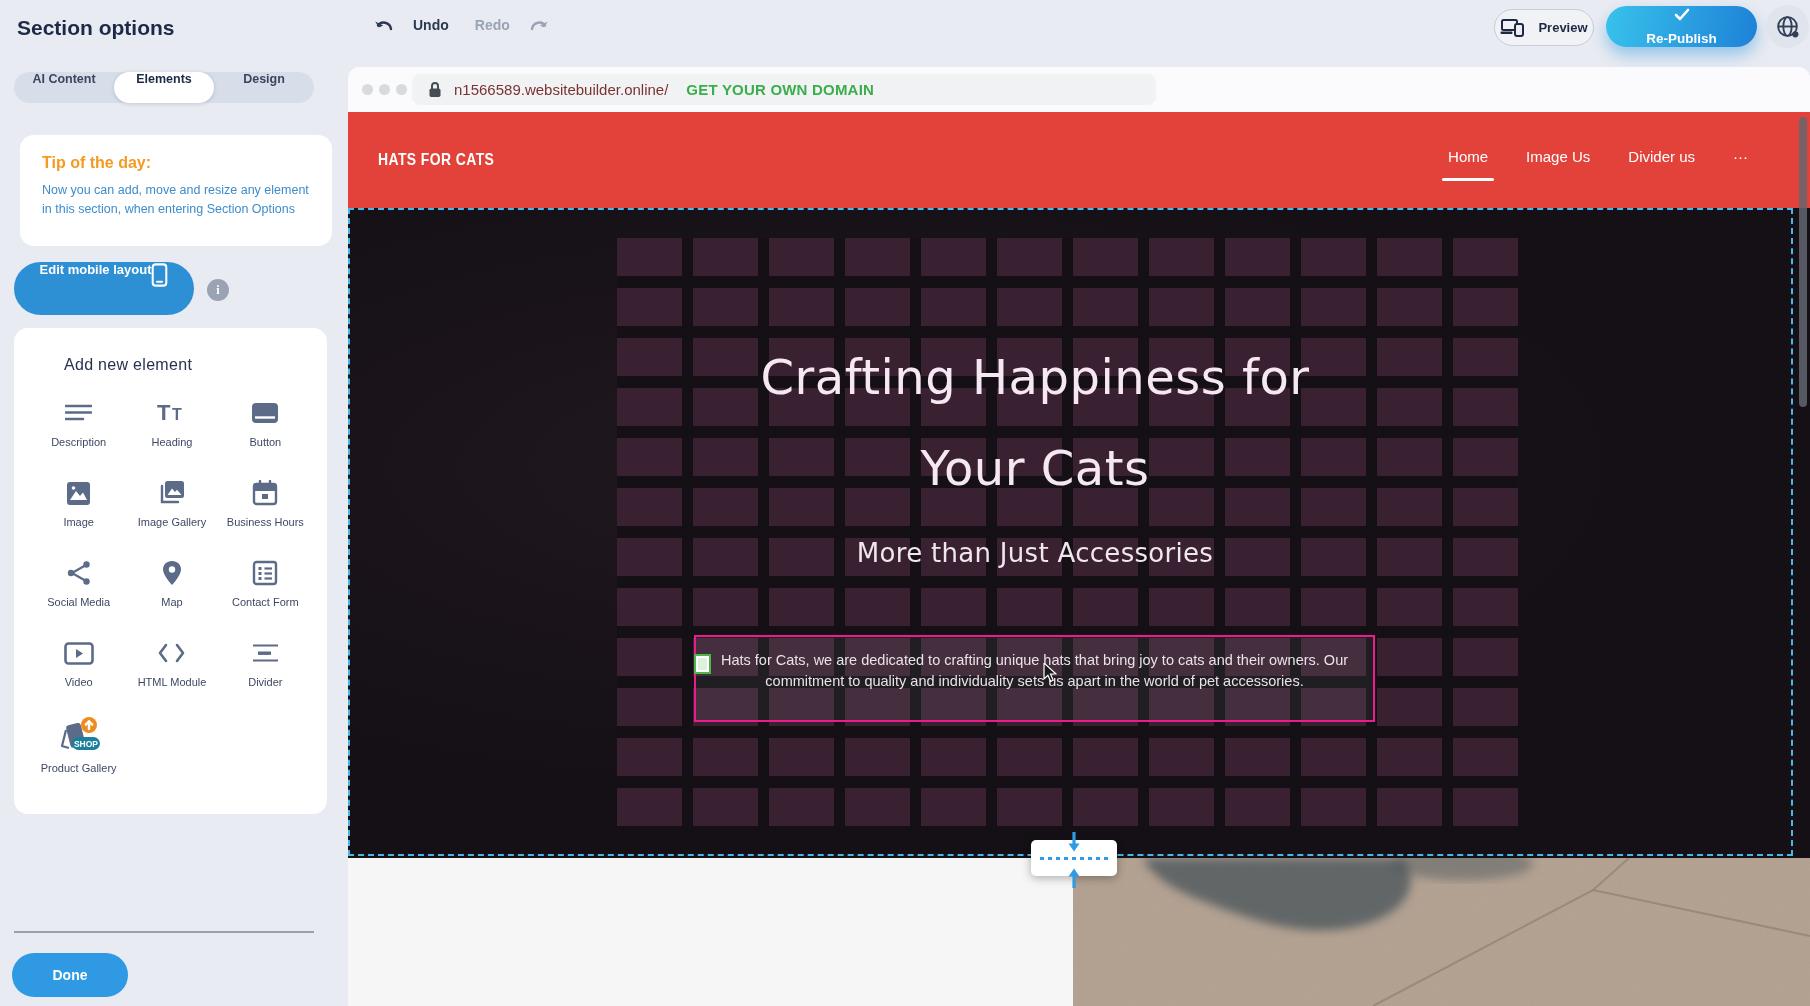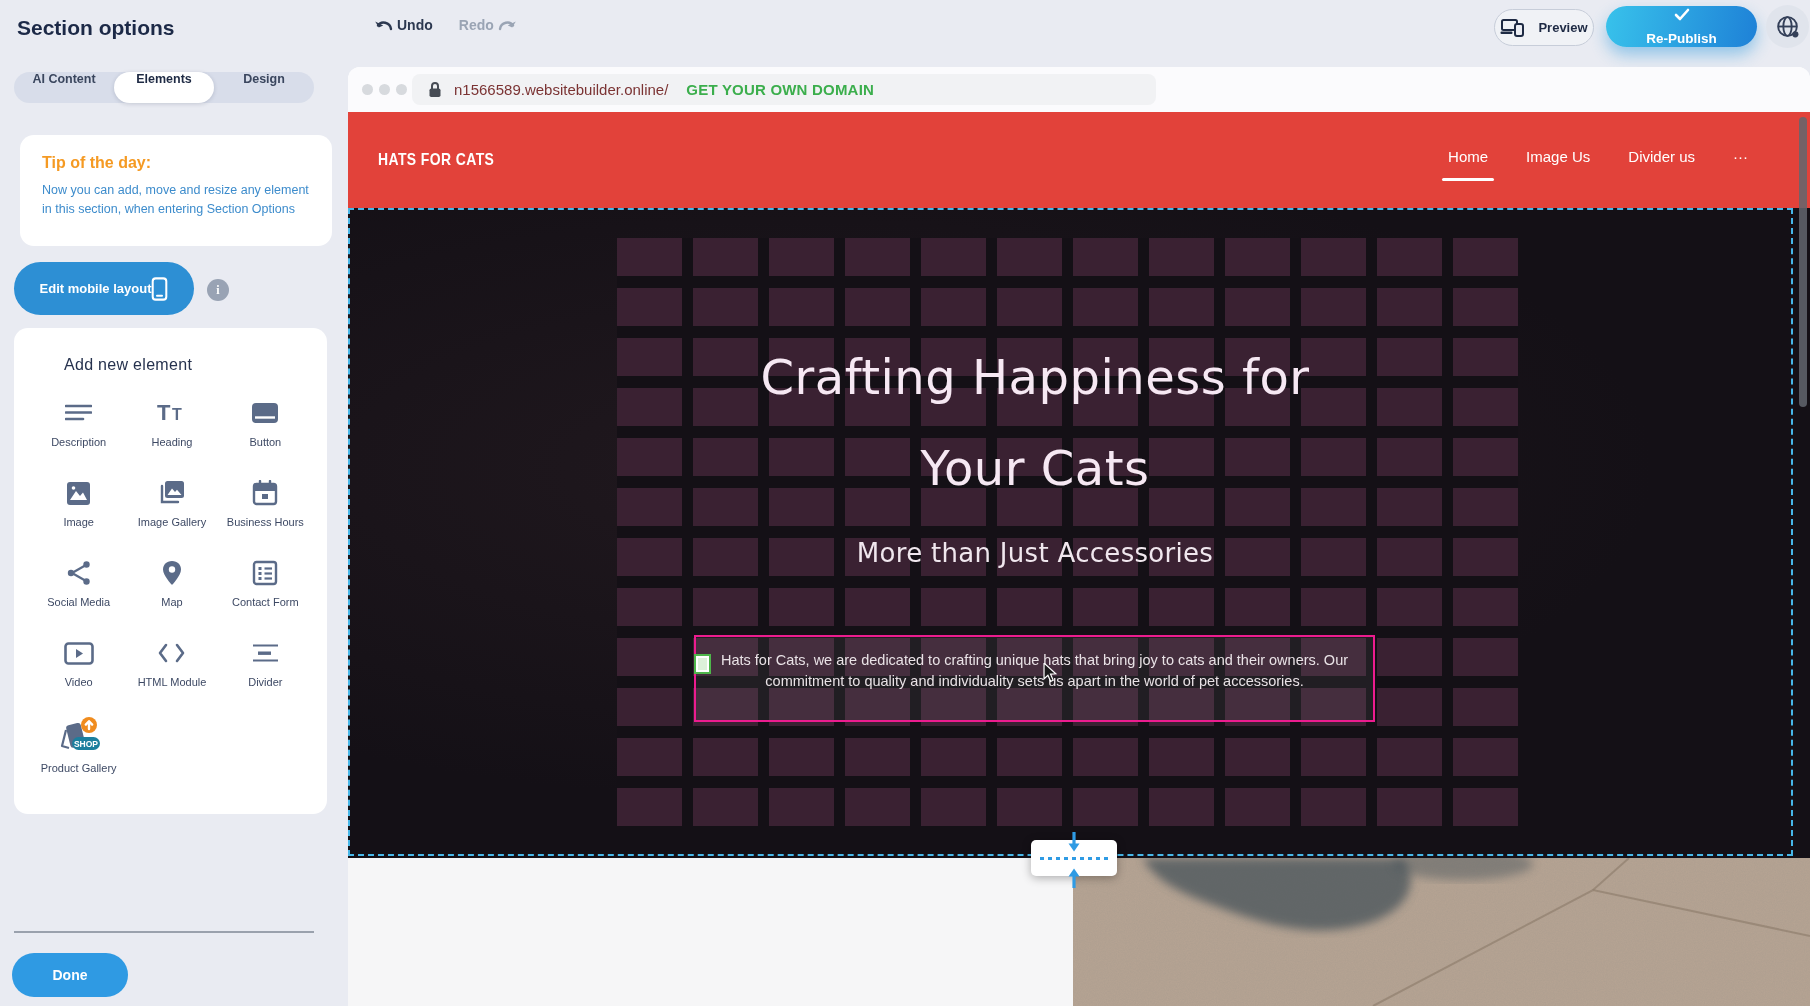--- a/index.html
+++ b/index.html
@@ -3,35 +3,35 @@
 <meta charset="utf-8">
 <style>
   * { margin:0; padding:0; box-sizing:border-box; }
   html,body { width:1810px; height:1006px; overflow:hidden; }
   body { font-family:"Liberation Sans", sans-serif; background:#e9ebf2; position:relative; }
   #screen { position:absolute; inset:0; }
 
   
   .panel-title { position:absolute; left:17px; top:16px; font-size:21px; font-weight:bold; color:#1c2947; }
   .undo-group { position:absolute; left:374px; top:17px; display:flex; align-items:center; gap:26px; }
-  .undo-btn,.redo-btn { display:flex; align-items:center; gap:4px; font-size:14px; font-weight:bold; cursor:pointer; }
+  .undo-btn,.redo-btn { display:flex; align-items:center; gap:20px; font-size:14px; font-weight:bold; cursor:pointer; }
   .undo-btn { color:#2c3850; }
   .redo-btn { color:#9aa4b4; }
   .preview-btn { position:absolute; left:1494px; top:9px; width:100px; height:37px; border:1px solid #c7cdd9; border-radius:19px; display:flex; align-items:center; justify-content:center; gap:14px; color:#1e2a44; font-size:13px; font-weight:bold; background:rgba(255,255,255,0.35); cursor:pointer; }
   .republish-btn { position:absolute; left:1606px; top:6px; width:151px; height:41px; border-radius:21px; background:linear-gradient(100deg,#38c2eb,#1e81d7); display:flex; align-items:center; justify-content:center; gap:10px; color:#fff; font-size:13.5px; font-weight:bold; box-shadow:0 8px 16px rgba(41,150,220,0.45); cursor:pointer;flex-direction:column; }
   .globe-btn { position:absolute; left:1766px; top:5px; width:43px; height:43px; border-radius:50%; background:#e0e4ec; display:flex; align-items:center; justify-content:center; cursor:pointer; }
 
   
   .tabs { position:absolute; left:14px; top:72px; width:300px; height:31px; background:#d8ddea; border-radius:16px; display:flex; }
   .tab { flex:1; display:flex; justify-content:center; font-size:12.5px; font-weight:bold; color:#3a465e; border-radius:16px; cursor:pointer; }
   .tab.active { background:#fff; color:#1e2a44; box-shadow:0 1px 4px rgba(30,40,70,0.18); }
   .tip-card { position:absolute; left:20px; top:135px; width:312px; height:111px; background:#fff; border-radius:14px; padding:19px 22px; }
   .tip-title { color:#f59a23; font-size:16px; font-weight:bold; }
   .tip-body { margin-top:9px; color:#3d8ccc; font-size:12.5px; line-height:1.5; width:268px; }
-  .edit-mobile-btn { position:absolute; left:14px; top:262px; width:180px; height:53px; border-radius:27px; background:#2d8fd4; display:flex; align-items:center; justify-content:center; color:#fff; font-size:13px; font-weight:bold; cursor:pointer; }
+  .edit-mobile-btn { position:absolute; left:14px; top:262px; width:180px; height:53px; border-radius:27px; background:#2d8fd4; display:flex; justify-content:center; color:#fff; font-size:13px; font-weight:bold; cursor:pointer; }
   .info-btn { position:absolute; left:207px; top:279px; width:22px; height:22px; border-radius:50%; background:#99a3b4; color:#fff; font-size:12px; font-weight:bold; display:flex; align-items:center; justify-content:center; font-family:"Liberation Serif",serif; cursor:pointer; }
   .add-card { position:absolute; left:14px; top:328px; width:313px; height:486px; background:#fff; border-radius:14px; padding:28px 0 0 0; }
   .add-title { font-size:16px; color:#26324e; margin-left:50px; letter-spacing:0.3px; }
   .el-grid { margin:22px 0 0 18px; width:280px; display:grid; grid-template-columns:repeat(3,1fr); grid-auto-rows:80px; }
   .el-cell { display:flex; flex-direction:column; align-items:center; justify-content:flex-start; cursor:pointer; }
   .el-ico { height:34px; display:flex; align-items:center; justify-content:center; }
   .el-label { margin-top:5px; font-size:11px; color:#3d4964; text-align:center; line-height:1.3; max-width:80px; }
   .side-divider { position:absolute; left:14px; top:931px; width:300px; height:2px; background:#9aa1ad; }
   .done-btn { position:absolute; left:12px; top:953px; width:116px; height:44px; border-radius:22px; background:#2f9ae3; display:flex; align-items:center; justify-content:center; color:#fff; font-size:14px; font-weight:bold; cursor:pointer; }
 

